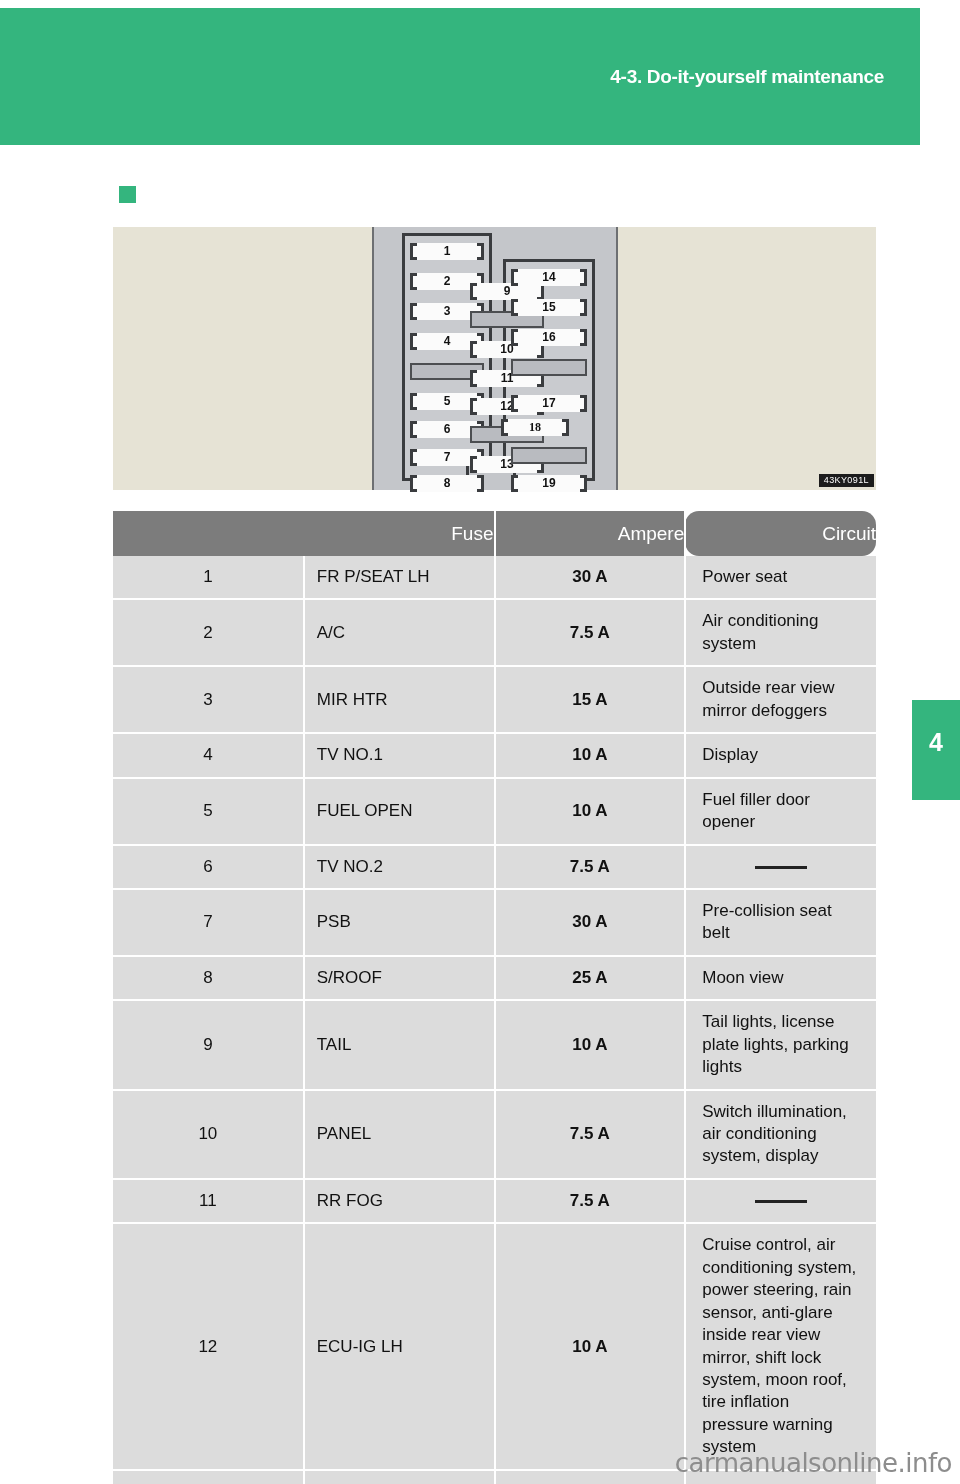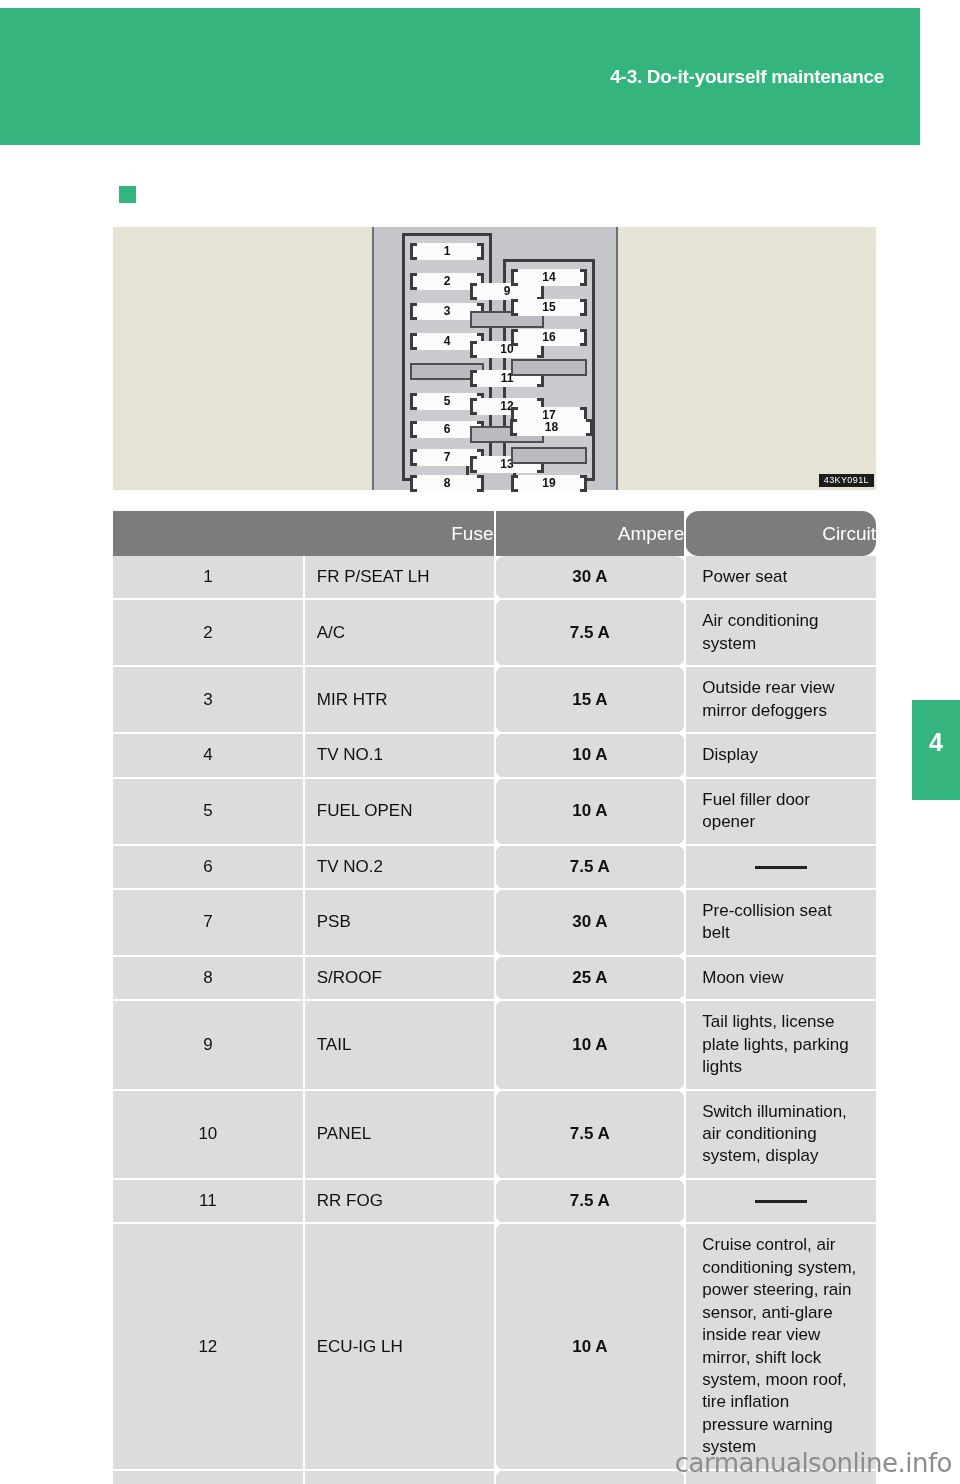--- a/index.html
+++ b/index.html
@@ -215,21 +215,20 @@
   }
   .c-name {
     width: 204px;
     padding: 10px 0 10px 12px !important;
   }
   .c-amp {
     width: 133px;
     text-align: center;
     font-weight: bold;
     padding: 10px 0 !important;
-    border-radius: 10px;
   }
   .c-circuit {
     padding: 10px 16px 10px 16px !important;
     line-height: 1.32;
   }
   .c-circuit.dash {
     text-align: center;
     padding: 10px 0 !important;
   }
   .dash-mark {
@@ -320,24 +319,24 @@
       <div class="slot" style="left:133px; top:42px; width:76px;">
           <span>14</span>
         </div>
       <div class="slot" style="left:133px; top:72px; width:76px;">
           <span>15</span>
         </div>
       <div class="slot" style="left:133px; top:102px; width:76px;">
           <span>16</span>
         </div>
       <div class="slot-blank" style="left:133px; top:132px; width:76px;"></div>
-      <div class="slot" style="left:133px; top:180px; width:76px;">
+      <div class="slot" style="left:133px; top:168px; width:76px;">
           <span>17</span>
         </div>
-      <div class="slot" style="left:132px; top:192px; width:83px;">
+      <div class="slot" style="left:123px; top:192px; width:68px;font-family:Liberation Serif, serif;">
           <span>18</span>
         </div>
       <div class="slot-blank" style="left:133px; top:220px; width:76px;"></div>
       <div class="slot" style="left:133px; top:248px; width:76px;">
           <span>19</span>
         </div>
 
     </div>
   </div>
 

